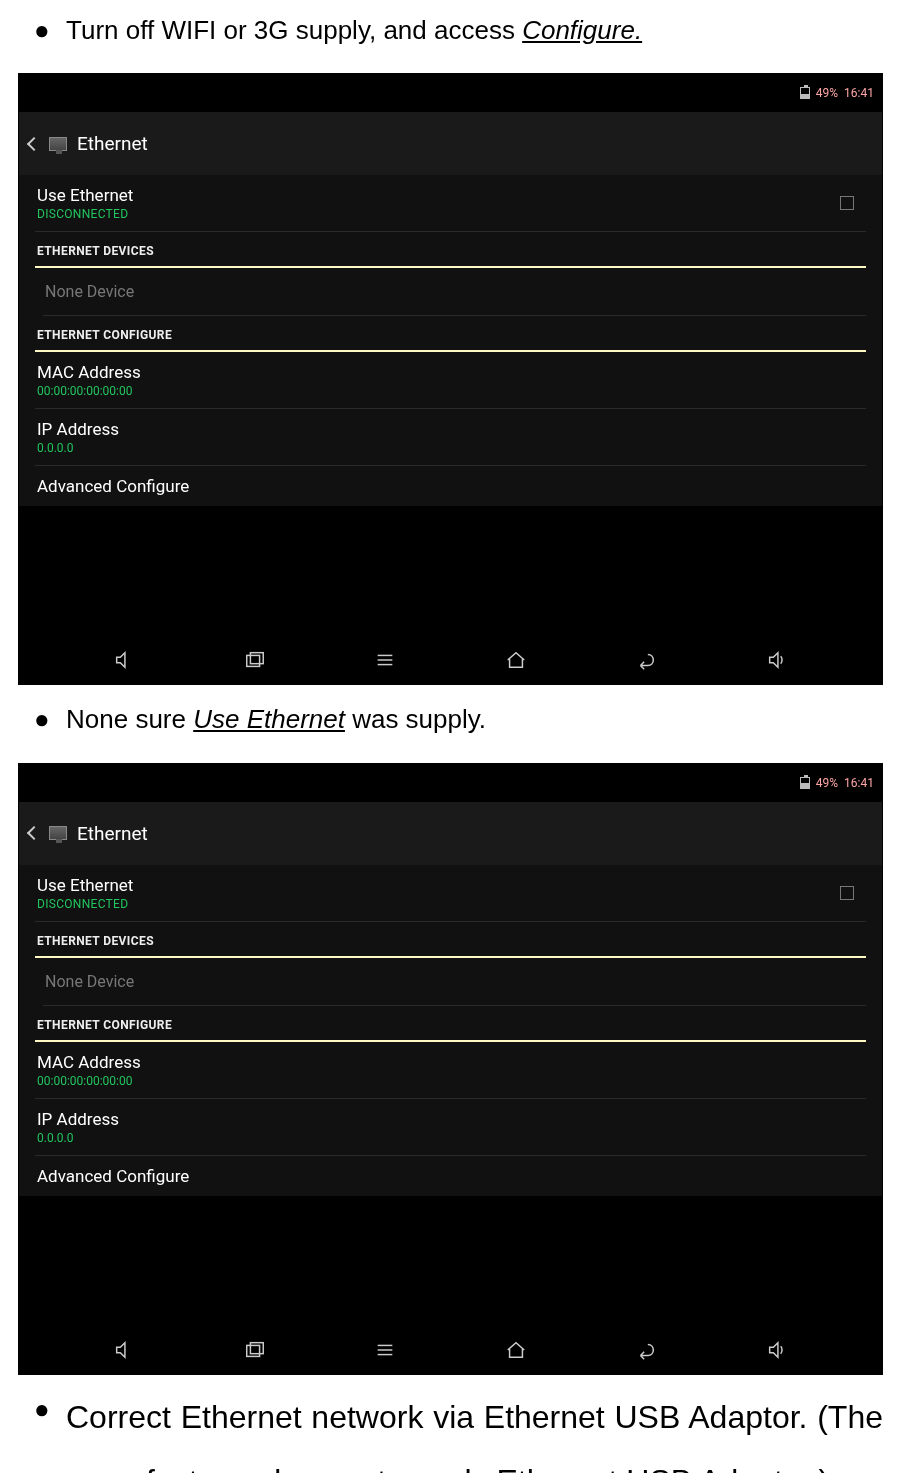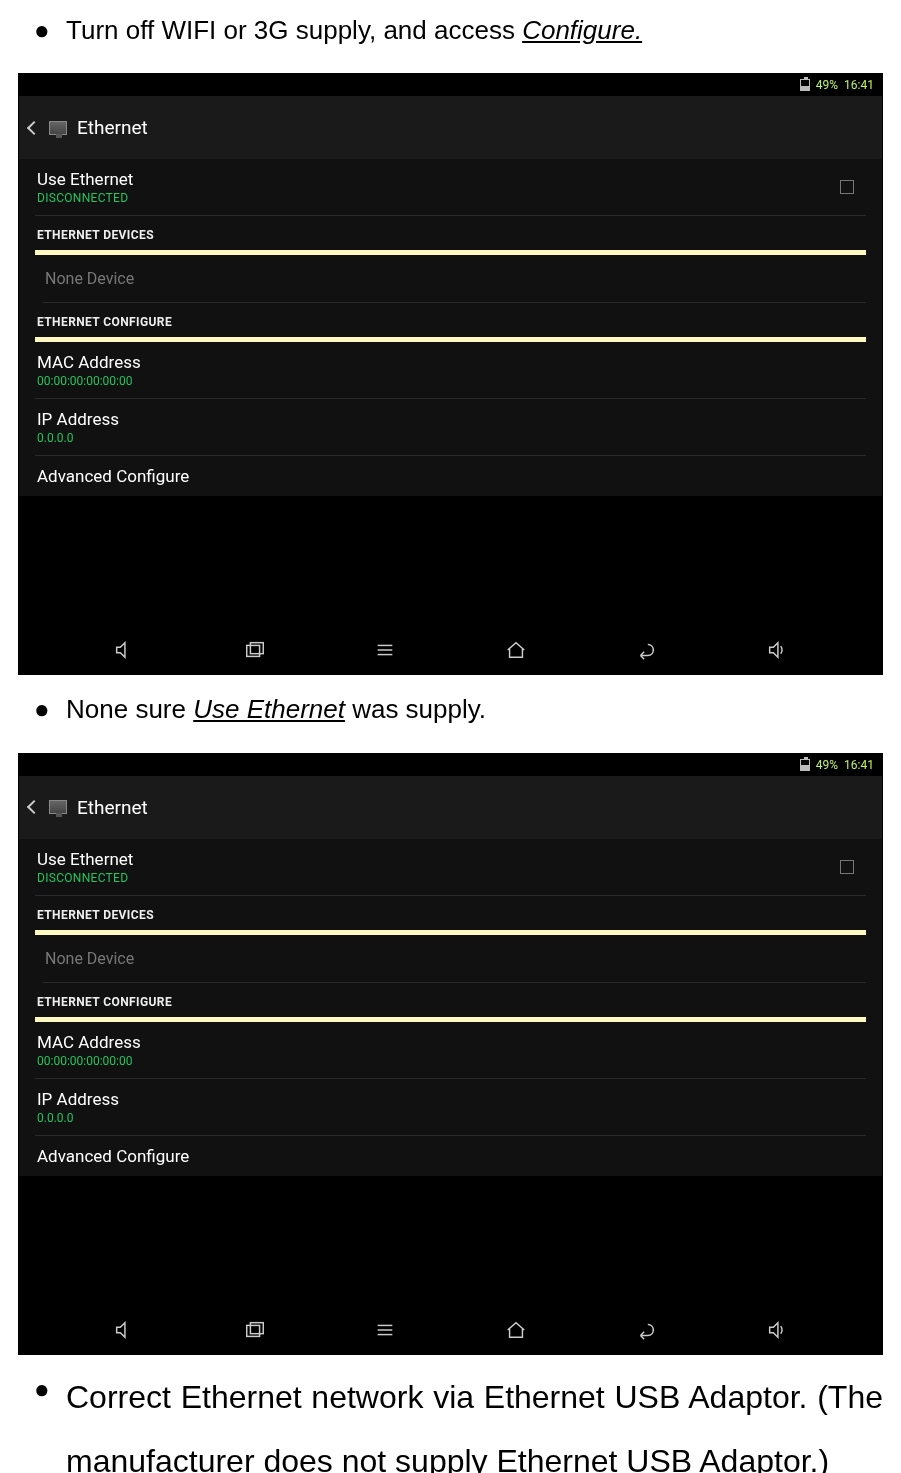--- a/index.html
+++ b/index.html
@@ -4,37 +4,37 @@
 <style>
   * { box-sizing: border-box; margin: 0; padding: 0; }
   html, body { width: 901px; font-family: Arial, Helvetica, sans-serif; background: #fff; color: #000; }
   .page { width: 901px; padding: 0 18px 30px 18px; }
   .doc-bullet { display: flex; align-items: flex-start; margin: 6px 0 18px 0; font-size: 26px; line-height: 1.9; }
   .doc-bullet .dot { font-size: 26px; line-height: 1.9; width: 48px; text-align: left; padding-left: 16px; }
   .doc-bullet .txt { flex: 1; }
   .doc-bullet .txt.justify { text-align: justify; }
   .u { text-decoration: underline; font-style: italic; }
   .screenshot { width: 865px; height: auto; border: 1px solid #000; background: #000; color: #fff; font-family: "Segoe UI", Roboto, Arial, sans-serif; position: relative; margin: 0 auto 10px auto; }
-  .statusbar { height: 22px; background: #000; display: flex; justify-content: flex-end; align-items: center; font-size: 12px; color: #bef264; padding-right: 8px; gap: 6px; }
+  .statusbar { height: 38px; background: #000; display: flex; justify-content: flex-end; align-items: center; font-size: 12px; color: #fca5a5; padding-right: 8px; gap: 6px; }
   .statusbar .bat-icon { width: 10px; height: 12px; border: 1px solid #bbb; position: relative; }
   .statusbar .bat-icon::after { content: ""; position: absolute; top: -3px; left: 3px; width: 4px; height: 2px; background: #bbb; }
   .statusbar .bat-icon .fill { position: absolute; bottom: 0; left: 0; width: 100%; height: 49%; background: #bbb; }
   .titlebar { display: flex; align-items: center; gap: 10px; padding: 20px 10px; background: #1a1a1a; }
   .titlebar .chev { width: 10px; height: 10px; border-left: 2px solid #ccc; border-bottom: 2px solid #ccc; transform: rotate(45deg); }
   .titlebar .eth-icon { width: 18px; height: 14px; background: linear-gradient(#666,#444); border: 1px solid #888; position: relative; }
   .titlebar .eth-icon::after { content: ""; position: absolute; bottom: -4px; left: 6px; width: 6px; height: 4px; background: #555; }
   .titlebar .title { font-size: 19px; color: #fff; }
   .settings-body { background: #111; padding: 0 16px 0 16px; }
   .row { padding: 10px 2px; border-bottom: 1px solid #2a2a2a; display: flex; align-items: center; justify-content: space-between; }
   .row.noborder { border-bottom: none; }
   .row .col { display: flex; flex-direction: column; gap: 2px; }
   .row .label { font-size: 17px; color: #fff; }
   .row .sub { font-size: 12px; color: #22c55e; }
   .row .sub.caps { letter-spacing: 0.3px; }
-  .section-header { font-size: 12px; font-weight: bold; color: #eee; padding: 12px 2px 8px 2px; letter-spacing: 0.4px; border-bottom: 5px solid #fef9c3; }
+  .section-header { font-size: 12px; font-weight: bold; color: #eee; padding: 12px 2px 8px 2px; letter-spacing: 0.4px; border-bottom: 2px solid #fef9c3; }
   .dim-label { font-size: 16px; color: #777; padding: 14px 2px; border-bottom: 1px solid #2a2a2a; margin-left: 8px; }
   .checkbox { width: 14px; height: 14px; border: 1px solid #777; background: transparent; margin-right: 10px; }
   .blank-area { height: 130px; background: #000; }
   .navbar { height: 48px; background: #000; display: flex; align-items: center; justify-content: space-around; padding: 0 40px; }
   .nav-icon { width: 32px; height: 32px; display: flex; align-items: center; justify-content: center; color: #ccc; }
   .nav-icon svg { width: 22px; height: 22px; stroke: #ccc; fill: none; stroke-width: 1.6; }
   .page-num { text-align: center; font-size: 16px; margin-top: 30px; }
   .bullet2 .txt { font-size: 32px; line-height: 2.0; }
 </style>
 </head>

